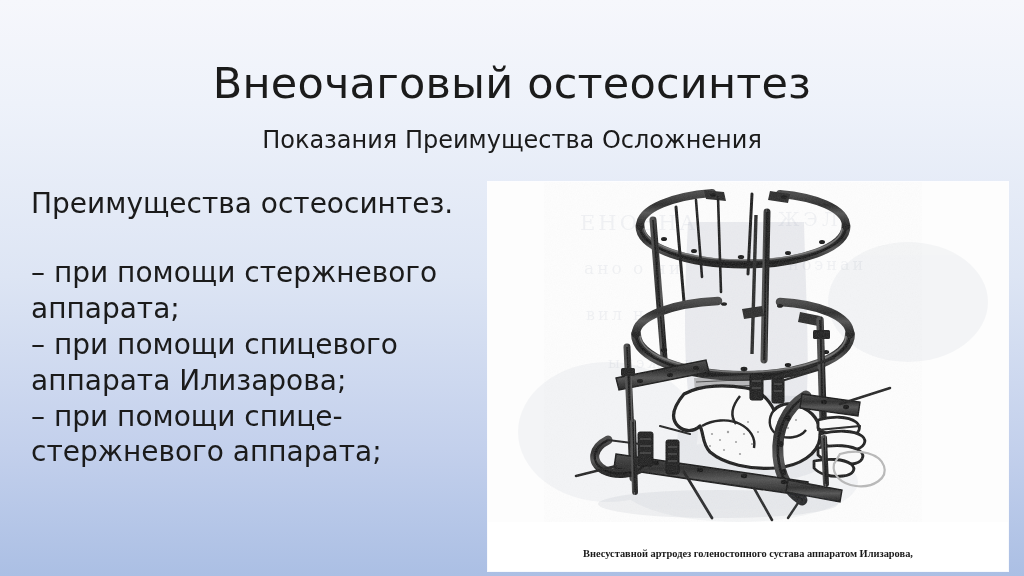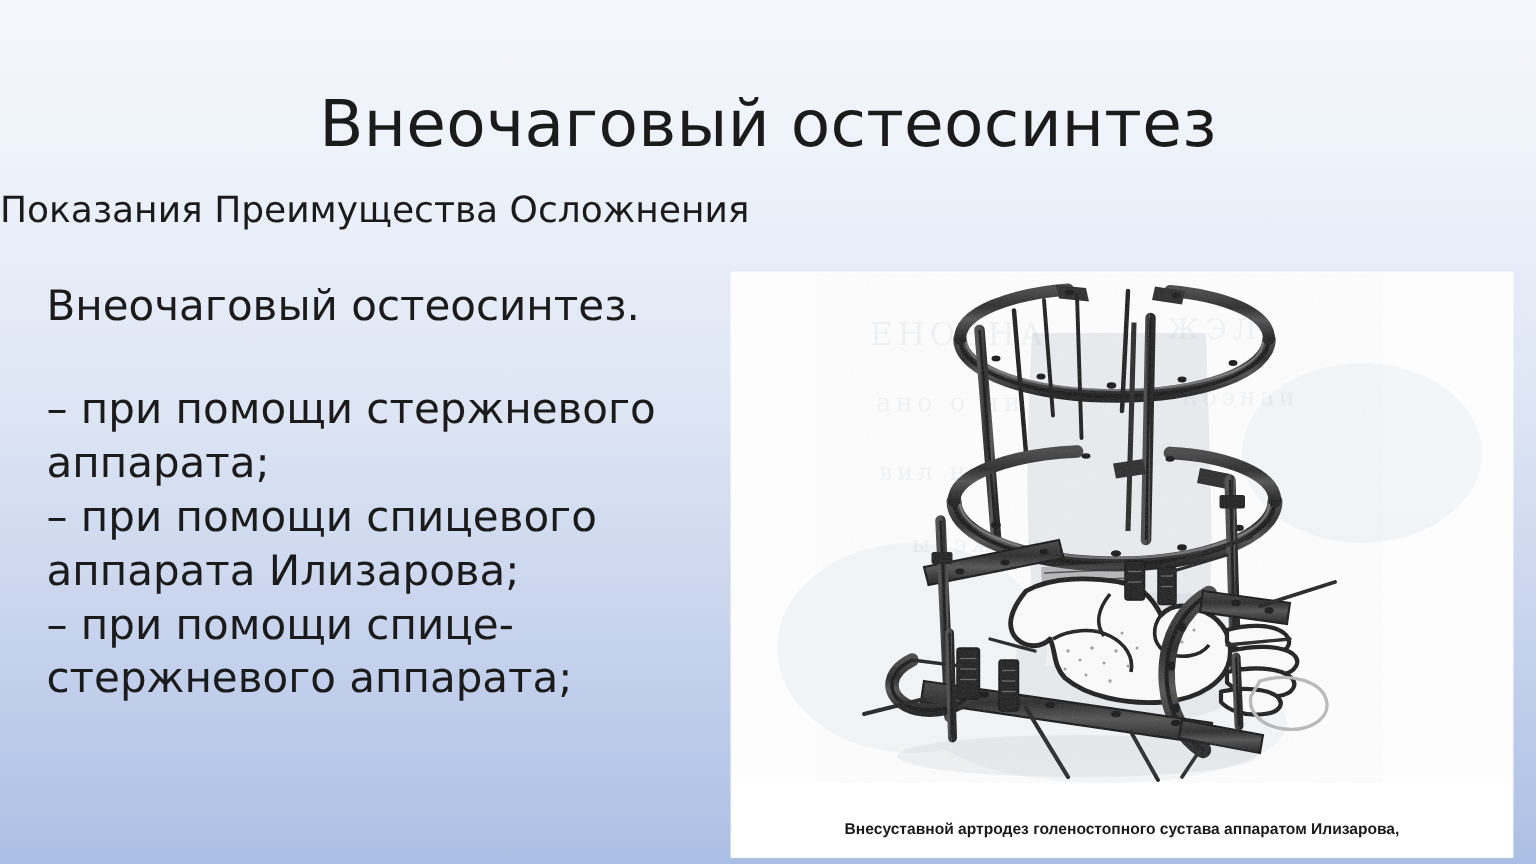--- a/index.html
+++ b/index.html
@@ -35,21 +35,21 @@
     letter-spacing: 0.2px;
     line-height: 1.12;
     white-space: nowrap;
   }
 
   .slide-subtitle {
     position: absolute;
     left: 0;
     top: 106px;
     width: 1024px;
-    text-align: left;
+    text-align: center;
     font-family: "DejaVu Sans", sans-serif;
     font-size: 24px;
     font-weight: 400;
     color: #1b1b1b;
     line-height: 1.2;
     white-space: nowrap;
   }
 
   
   .body-block {
@@ -108,21 +108,21 @@
     width: 100%;
     height: 100%;
   }
 
   .figure-caption {
     position: absolute;
     left: 0;
     bottom: 10px;
     width: 520px;
     text-align: center;
-    font-family: Liberation Sans, sans-serif;
+    font-family: Liberation Serif, serif;
     font-size: 10.4px;
     font-weight: 700;
     color: #1a1a1a;
     line-height: 1.45;
     padding: 0 6px;
     box-sizing: border-box;
   }
   .figure-caption .cap-line {
     display: block;
     white-space: nowrap;
@@ -131,21 +131,21 @@
 </head>
 <body>
 
 <div class="slide">
 
   <h1 class="slide-title">Внеочаговый остеосинтез</h1>
 
   <h2 class="slide-subtitle">Показания Преимущества Осложнения</h2>
 
   <div class="body-block">
-    <p class="body-lead">Внеочаговый остеосинтез.</p>
+    <p class="body-lead">Преимущества остеосинтез.</p>
 
     <ul class="body-list">
       <li>– при помощи стержневого аппарата;</li>
       <li>– при помощи спицевого аппарата Илизарова;</li>
       <li>– при помощи спице-стержневого аппарата;</li>
     </ul>
   </div>
 
   <div class="figure-panel">
 

